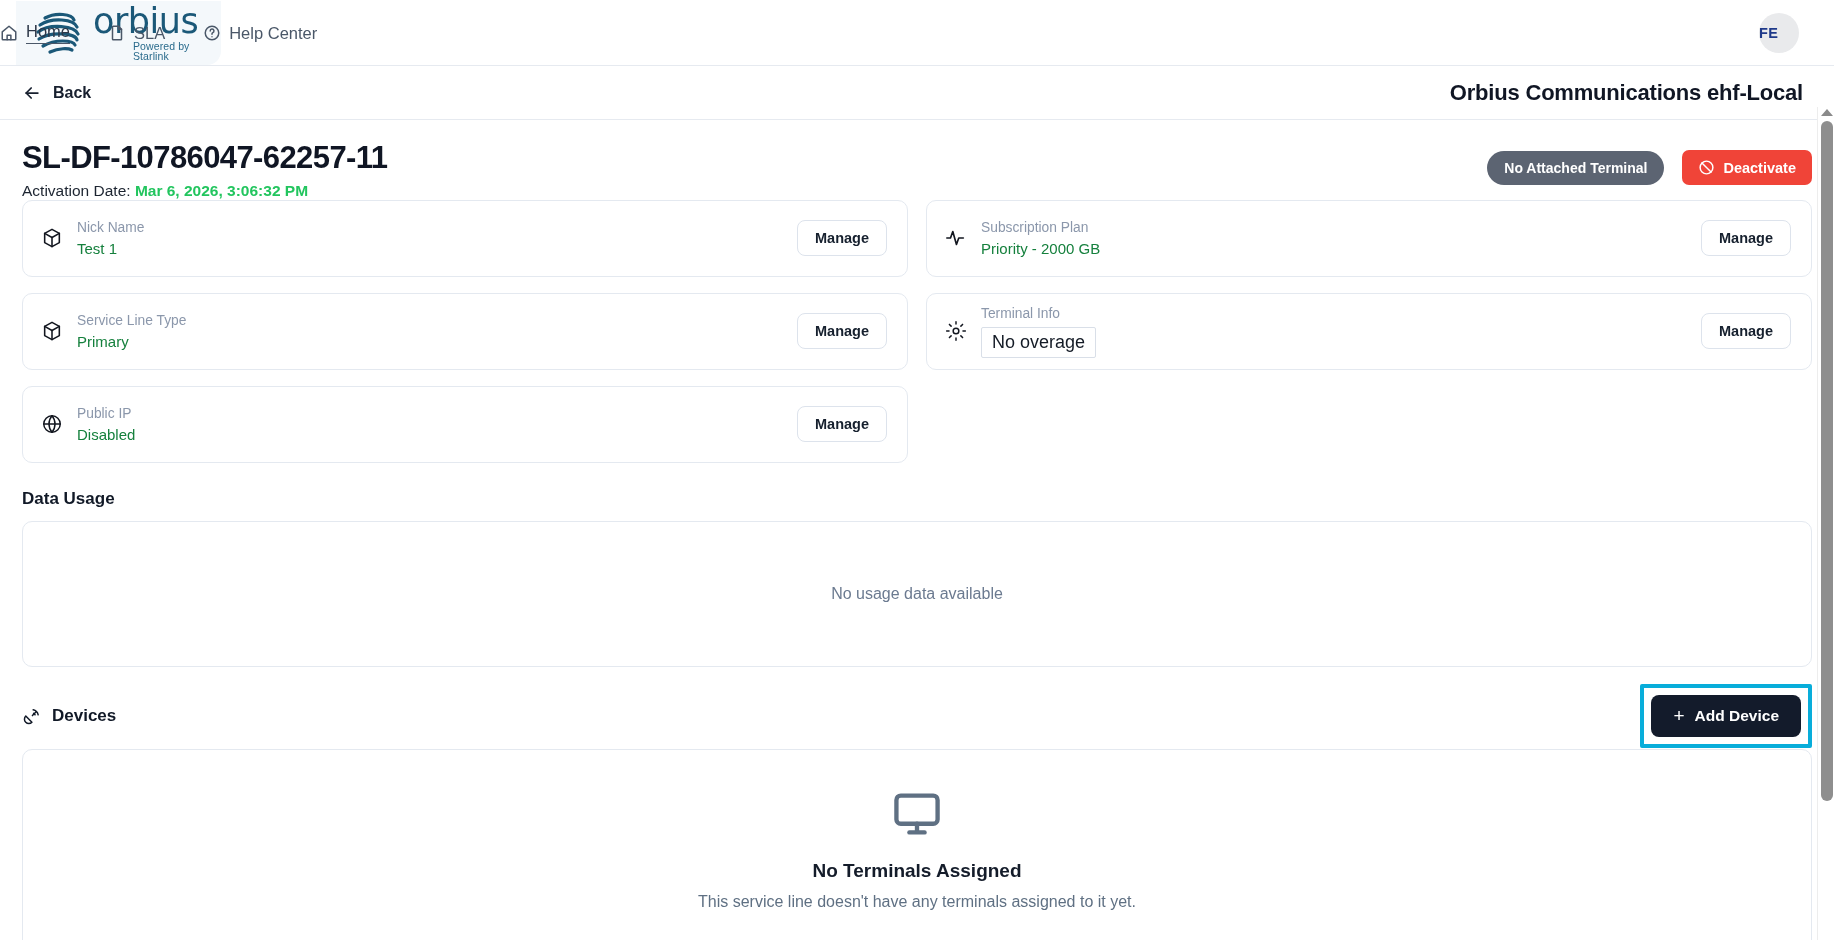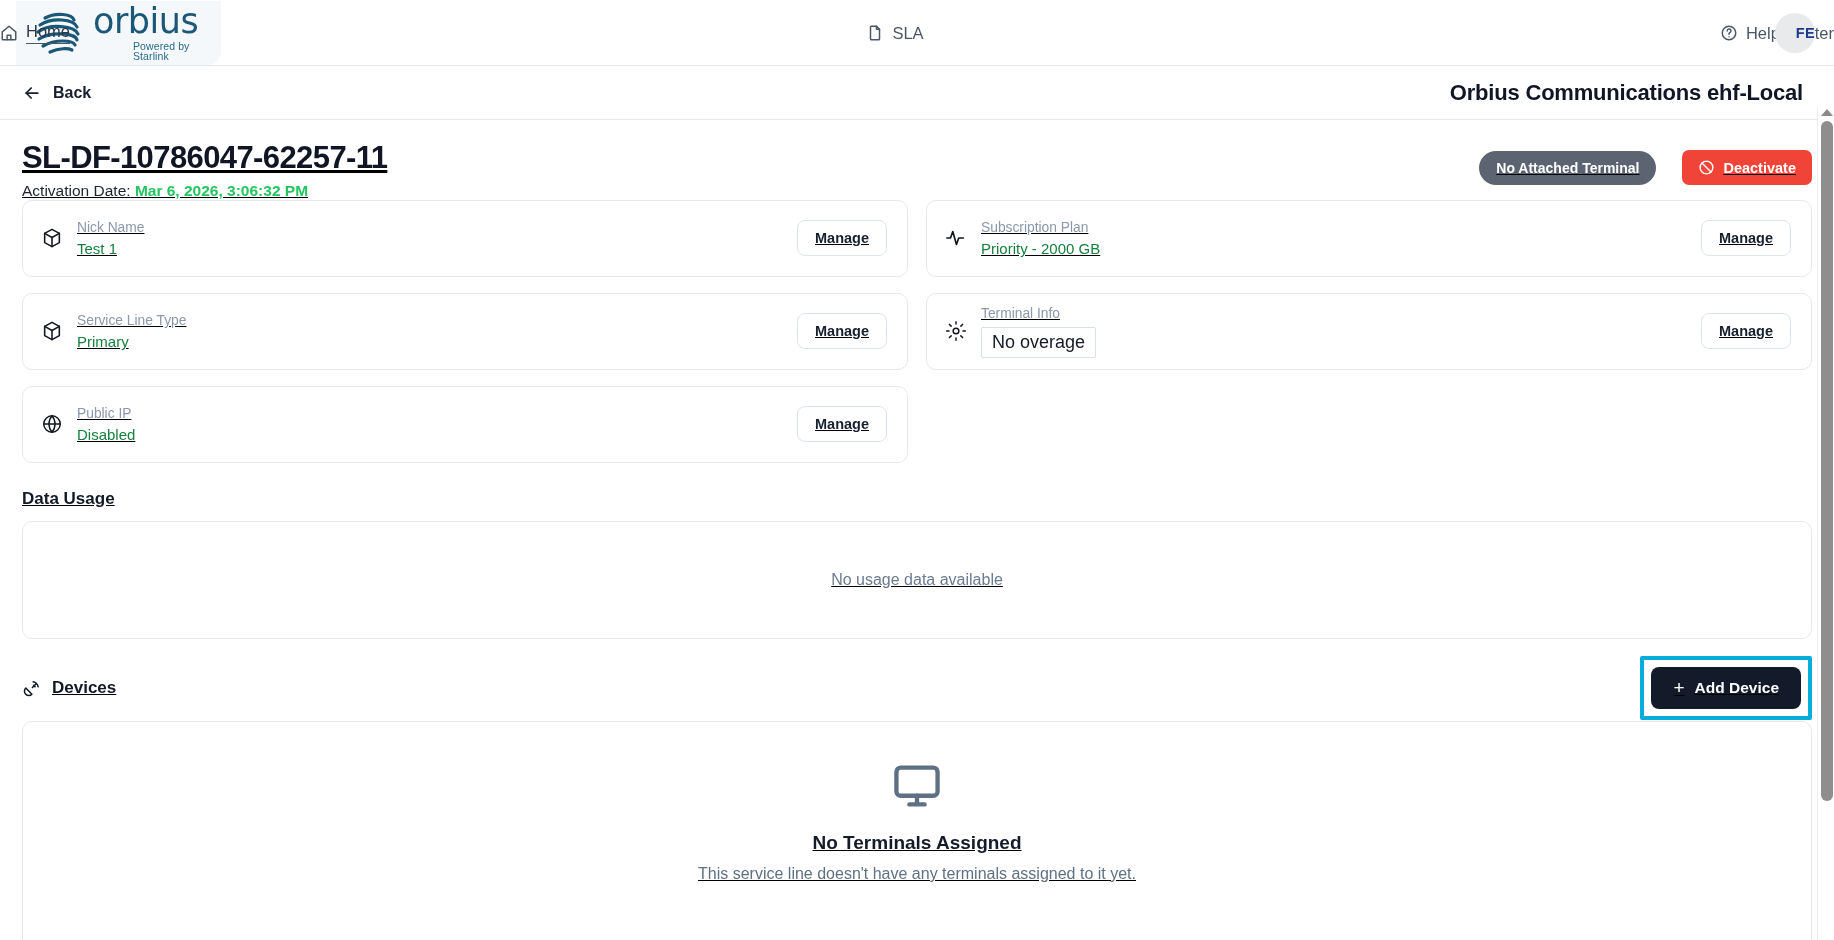--- a/index.html
+++ b/index.html
@@ -23,62 +23,62 @@
     display:flex; align-items:center; gap:9px; padding-left:16px;
   }
   .logo-mark { width:52px; height:46px; flex:none; }
   .logo-txt { display:flex; flex-direction:column; line-height:1; }
   .logo-word { font-size:35px; font-weight:400; color:#1b5878; letter-spacing:-0.5px;
                font-family:"DejaVu Sans", sans-serif; }
   .logo-sub { font-size:10.5px; color:#2a6b8c; margin-top:2px; margin-left:40px; letter-spacing:.1px;}
 
   .nav-center {
     position:absolute; left:0; right:0; top:0; height:66px;
-    display:flex; align-items:center; justify-content:space-between; gap:38px;
+    display:flex; align-items:center; justify-content:flex-start; gap:38px;
     pointer-events:none;
   }
   .nav-item {
     pointer-events:auto;
     display:flex; align-items:center; gap:8px;
     font-size:16.5px; color:#4a5768; cursor:pointer;
   }
   .nav-item.active { color:#2d3748; font-weight:500; }
   .nav-item.active .nav-label { border-bottom:1.8px solid #4a5768; padding-bottom:2px; }
   .nav-icon { width:18px; height:18px; display:block; }
 
   .avatar {
-    position:absolute; right:19px; top:13px;
+    position:absolute; right:35px; top:13px;
     width:40px; height:40px; border-radius:50%;
-    background:#e9eaec; display:flex; align-items:center; justify-content:flex-end;
+    background:#e9eaec; display:flex; align-items:center; justify-content:flex-start;
     font-size:14.5px; font-weight:600; color:#1f3a8a; cursor:pointer;
     letter-spacing:.3px;
   }
 
   
   .backbar {
     position:relative; height:54px; border-bottom:1px solid #e6eaf0;
     display:flex; align-items:center; padding:0 22px; background:#fff;
   }
   .back-btn { display:flex; align-items:center; gap:11px; cursor:pointer;
               font-size:16px; font-weight:600; color:#18202f; }
   .back-arrow { width:20px; height:20px; }
   .org-title {
     position:absolute; right:31px; top:50%; transform:translateY(-50%);
     font-size:22px; font-weight:700; color:#101624; letter-spacing:-0.2px;
   }
 
   
-  .content { position:relative; height: 820px; padding: 20px 22px 12px 22px; background:#fff;text-decoration:underline; }
+  .content { position:relative; height: 820px; padding: 20px 22px 12px 22px; background:#fff; }
 
   .page-head { display:flex; align-items:flex-start; justify-content:space-between; }
   .sl-id { font-size:31px; font-weight:700; color:#101624; letter-spacing:-0.6px; line-height:1.15; }
   .activation { margin-top:6px; font-size:15.5px; color:#1c2430; }
   .activation b { color:#22c55e; font-weight:700; }
 
-  .head-actions { display:flex; align-items:center; gap:26px; margin-top:10px; }
+  .head-actions { display:flex; align-items:center; gap:18px; margin-top:10px; }
   .pill-badge {
     background:#5c6472; color:#fff; font-size:14px; font-weight:700;
     padding:9px 17px; border-radius:18px; white-space:nowrap;
   }
   .btn-deactivate {
     background:#f04438; color:#fff; border:none; border-radius:7px;
     padding:9px 16px; font-size:14.5px; font-weight:700; cursor:pointer;
     display:flex; align-items:center; gap:8px; font-family:inherit;
   }
   .ban-icon { width:17px; height:17px; }
@@ -100,21 +100,21 @@
   .btn-manage {
     border:1px solid #dde3ec; background:#fff; border-radius:8px;
     padding:9px 17px; font-size:14.5px; font-weight:600; color:#16202e;
     cursor:pointer; font-family:inherit; white-space:nowrap;
   }
 
   
   .section-title { margin-top:26px; font-size:17px; font-weight:600; color:#111927; }
   .usage-box {
     margin-top:12px; border:1px solid #e4e9f0; border-radius:10px;
-    height:118px; display:flex; align-items:center; justify-content:center;
+    height:146px; display:flex; align-items:center; justify-content:center;
   }
   .usage-empty { font-size:16px; color:#6b7a90; }
 
   .devices-head {
     margin-top:26px; display:flex; align-items:center; justify-content:space-between;
     height:46px;
   }
   .devices-title { display:flex; align-items:center; gap:10px;
                    font-size:17px; font-weight:600; color:#111927; }
   .dish-icon { width:20px; height:20px; }

